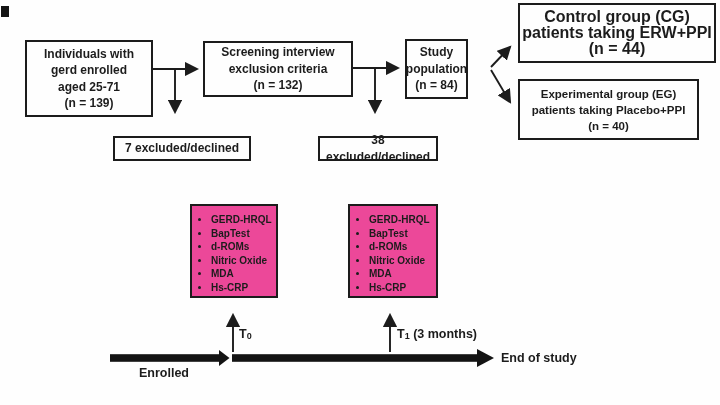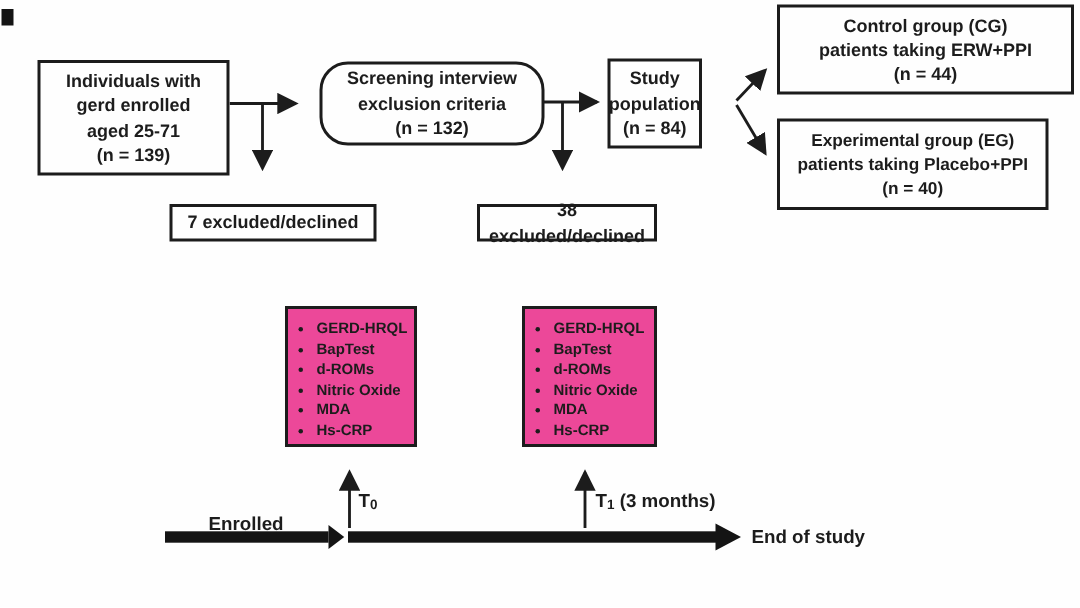--- a/index.html
+++ b/index.html
@@ -29,23 +29,23 @@
     display: flex;
     align-items: center;
     justify-content: center;
     text-align: center;
     font-weight: 600;
     font-size: 12px;
     line-height: 16.5px;
     white-space: pre-line;
   }
   #box-individuals { left: 25px;  top: 40px;  width: 128px; height: 77px; }
-  #box-screening   { left: 213px; top: 41px;  width: 150px; height: 56px; border-radius: 19px; }
+  #box-screening   { left: 203px; top: 41px;  width: 150px; height: 56px; }
   #box-population  { left: 405px; top: 39px;  width: 63px;  height: 60px; }
-  #box-control     { left: 518px; top: 3px;   width: 198px; height: 60px; font-size: 12px; line-height: 16px; text-align: center; }
+  #box-control     { left: 518px; top: 3px;   width: 198px; height: 60px; font-size: 16px; line-height: 16px; text-align: center; }
   #box-experimental{ left: 518px; top: 79px;  width: 181px; height: 61px; font-size: 11.5px; line-height: 16px; }
   #box-excluded7   { left: 113px; top: 136px; width: 138px; height: 25px; font-size: 12px; text-align: right; }
   #box-excluded38  { left: 318px; top: 136px; width: 120px; height: 25px; font-size: 12px; }
 
   .bullet-box {
     position: absolute;
     box-sizing: border-box;
     border: 2.5px solid #1c1c1c;
     background: #ec4899;
     padding: 7px 3px 3px 2px;
@@ -59,21 +59,21 @@
     font-size: 10px;
     font-weight: 700;
     line-height: 13.5px;
   }
   .tl-label {
     position: absolute;
     font-weight: 700;
     font-size: 12.5px;
     white-space: nowrap;
   }
-  #label-enrolled { left: 139px; top: 342px; }
+  #label-enrolled { left: 139px; top: 366px; }
   #label-end      { left: 501px; top: 351px; }
   #label-t0       { left: 239px; top: 327px; }
   #label-t1       { left: 397px; top: 327px; text-align: center; }
   .sub {
     font-size: 0.72em;
     font-weight: 700;
     vertical-align: baseline;
     position: relative;
     top: 1px;
   }

